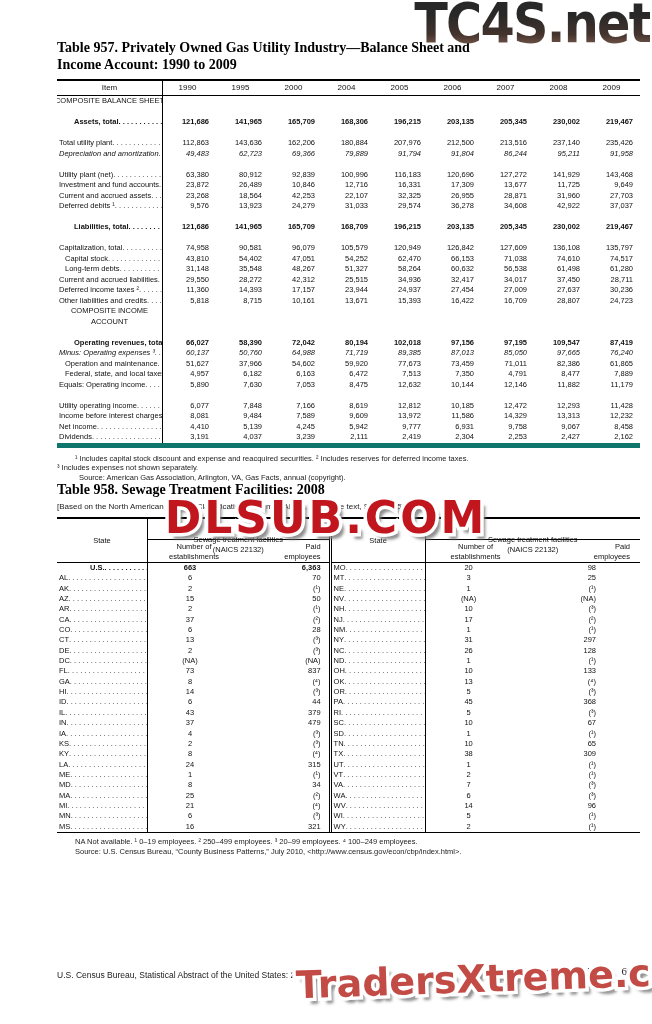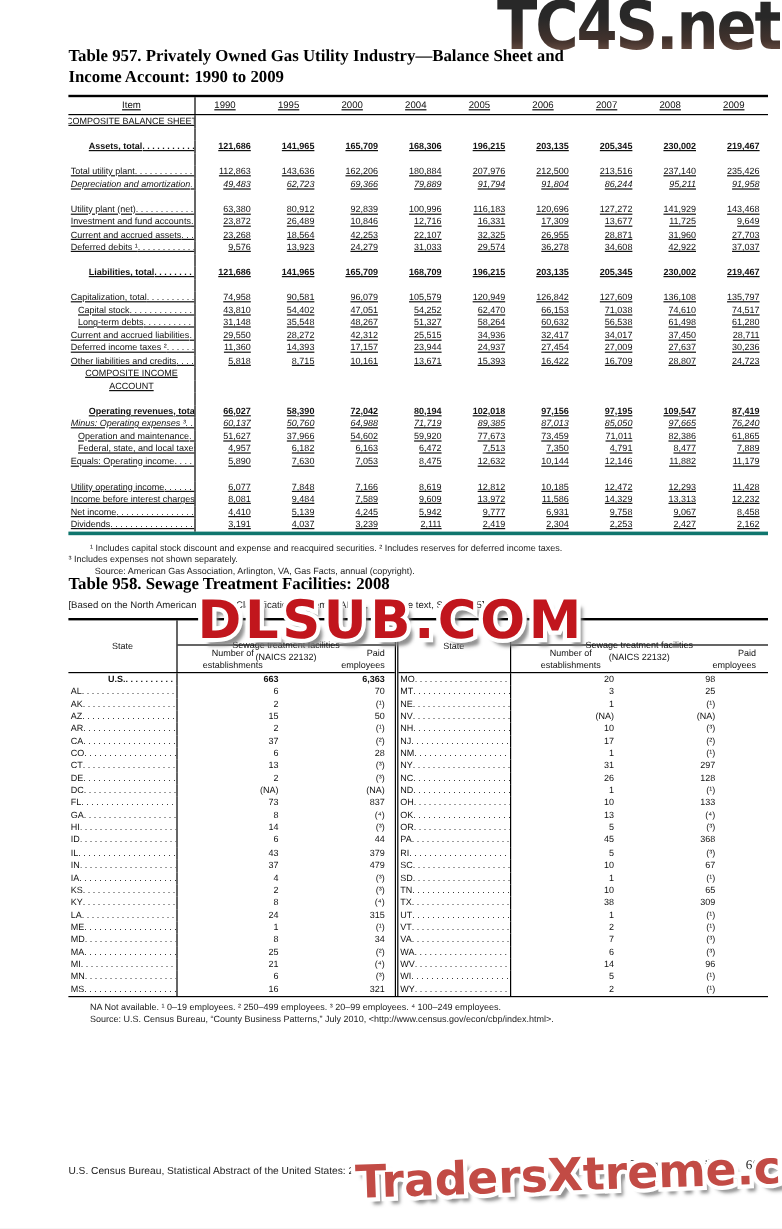--- a/index.html
+++ b/index.html
@@ -6,21 +6,21 @@
   .page{position:relative;width:652px;height:1024px;background:#fff;overflow:hidden;
         font-family:"Liberation Sans",sans-serif;color:#111;isolation:isolate;}
   .content{margin-left:57px;width:583px;}
 
   
   .tbl-title{font-family:"Liberation Serif",serif;font-weight:bold;font-size:14px;
              line-height:16.5px;margin:0;color:#000;}
   .note{font-size:8px;line-height:10.5px;margin:3px 0 0 0;color:#222;width:560px;}
 
   
-  .tbl957{margin-top:6px;border-top:2px solid #000;border-bottom:3px solid #0f766e;font-size:7.5px;text-decoration:underline;}
+  .tbl957{margin-top:6px;border-top:2px solid #000;border-bottom:5px solid #0f766e;font-size:7.5px;}
   .row{display:flex;height:10.5px;line-height:10.5px;}
   .row .lbl{width:106px;border-right:1px solid #000;display:flex;padding-left:2px;
             box-sizing:border-box;overflow:hidden;}
   .row .txt{white-space:nowrap;}
   .row .dots{flex:1;overflow:hidden;white-space:nowrap;min-width:0;}
   .row .dots::before{content:" . . . . . . . . . . . . . . . . . . . . . . . . . . . . . . . . . . . . . .";}
   .row .val{width:53px;text-align:right;padding-right:7px;box-sizing:border-box;white-space:nowrap;}
   .row.hdr{height:14px;line-height:14px;border-bottom:1px solid #000;font-size:8px;}
   .row.hdr .lbl{justify-content:center;padding-left:0;}
   .row.hdr .val{text-align:center;padding-right:4px;}
@@ -54,21 +54,21 @@
   .h958 .paidh{flex:1;text-align:right;line-height:9.5px;padding-top:2px;box-sizing:border-box;}
   .half.left .paidh{padding-right:8px;}
   .half.right .paidh{padding-right:10px;}
 
   .r958{display:flex;height:10.35px;line-height:10.35px;}
   .r958 .st{border-right:1px solid #000;display:flex;padding-left:2px;box-sizing:border-box;overflow:hidden;}
   .half.left .r958 .st{width:91px;}
   .half.right .r958 .st{width:94px;}
   .r958 .dots{flex:1;overflow:hidden;white-space:nowrap;min-width:0;}
   .r958 .dots::before{content:" . . . . . . . . . . . . . . . . . . . . . . . . .";}
-  .r958 .estab{text-align:right;box-sizing:border-box;white-space:nowrap;}
+  .r958 .estab{text-align:center;box-sizing:border-box;white-space:nowrap;}
   .half.left .r958 .estab{width:92px;padding-right:8px;}
   .half.right .r958 .estab{width:100px;padding-right:14px;}
   .r958 .paid{flex:1;text-align:right;box-sizing:border-box;white-space:nowrap;}
   .half.left .r958 .paid{padding-right:8px;}
   .half.right .r958 .paid{padding-right:44px;}
   .r958.bold{font-weight:bold;}
   .r958.bold .st{padding-left:33px;}
 
   .fn958{font-size:7.5px;line-height:10px;margin:4px 0 0 0;padding-left:18px;color:#222;}
   .src958{font-size:7.5px;line-height:10px;margin:0;padding-left:18px;color:#222;}

